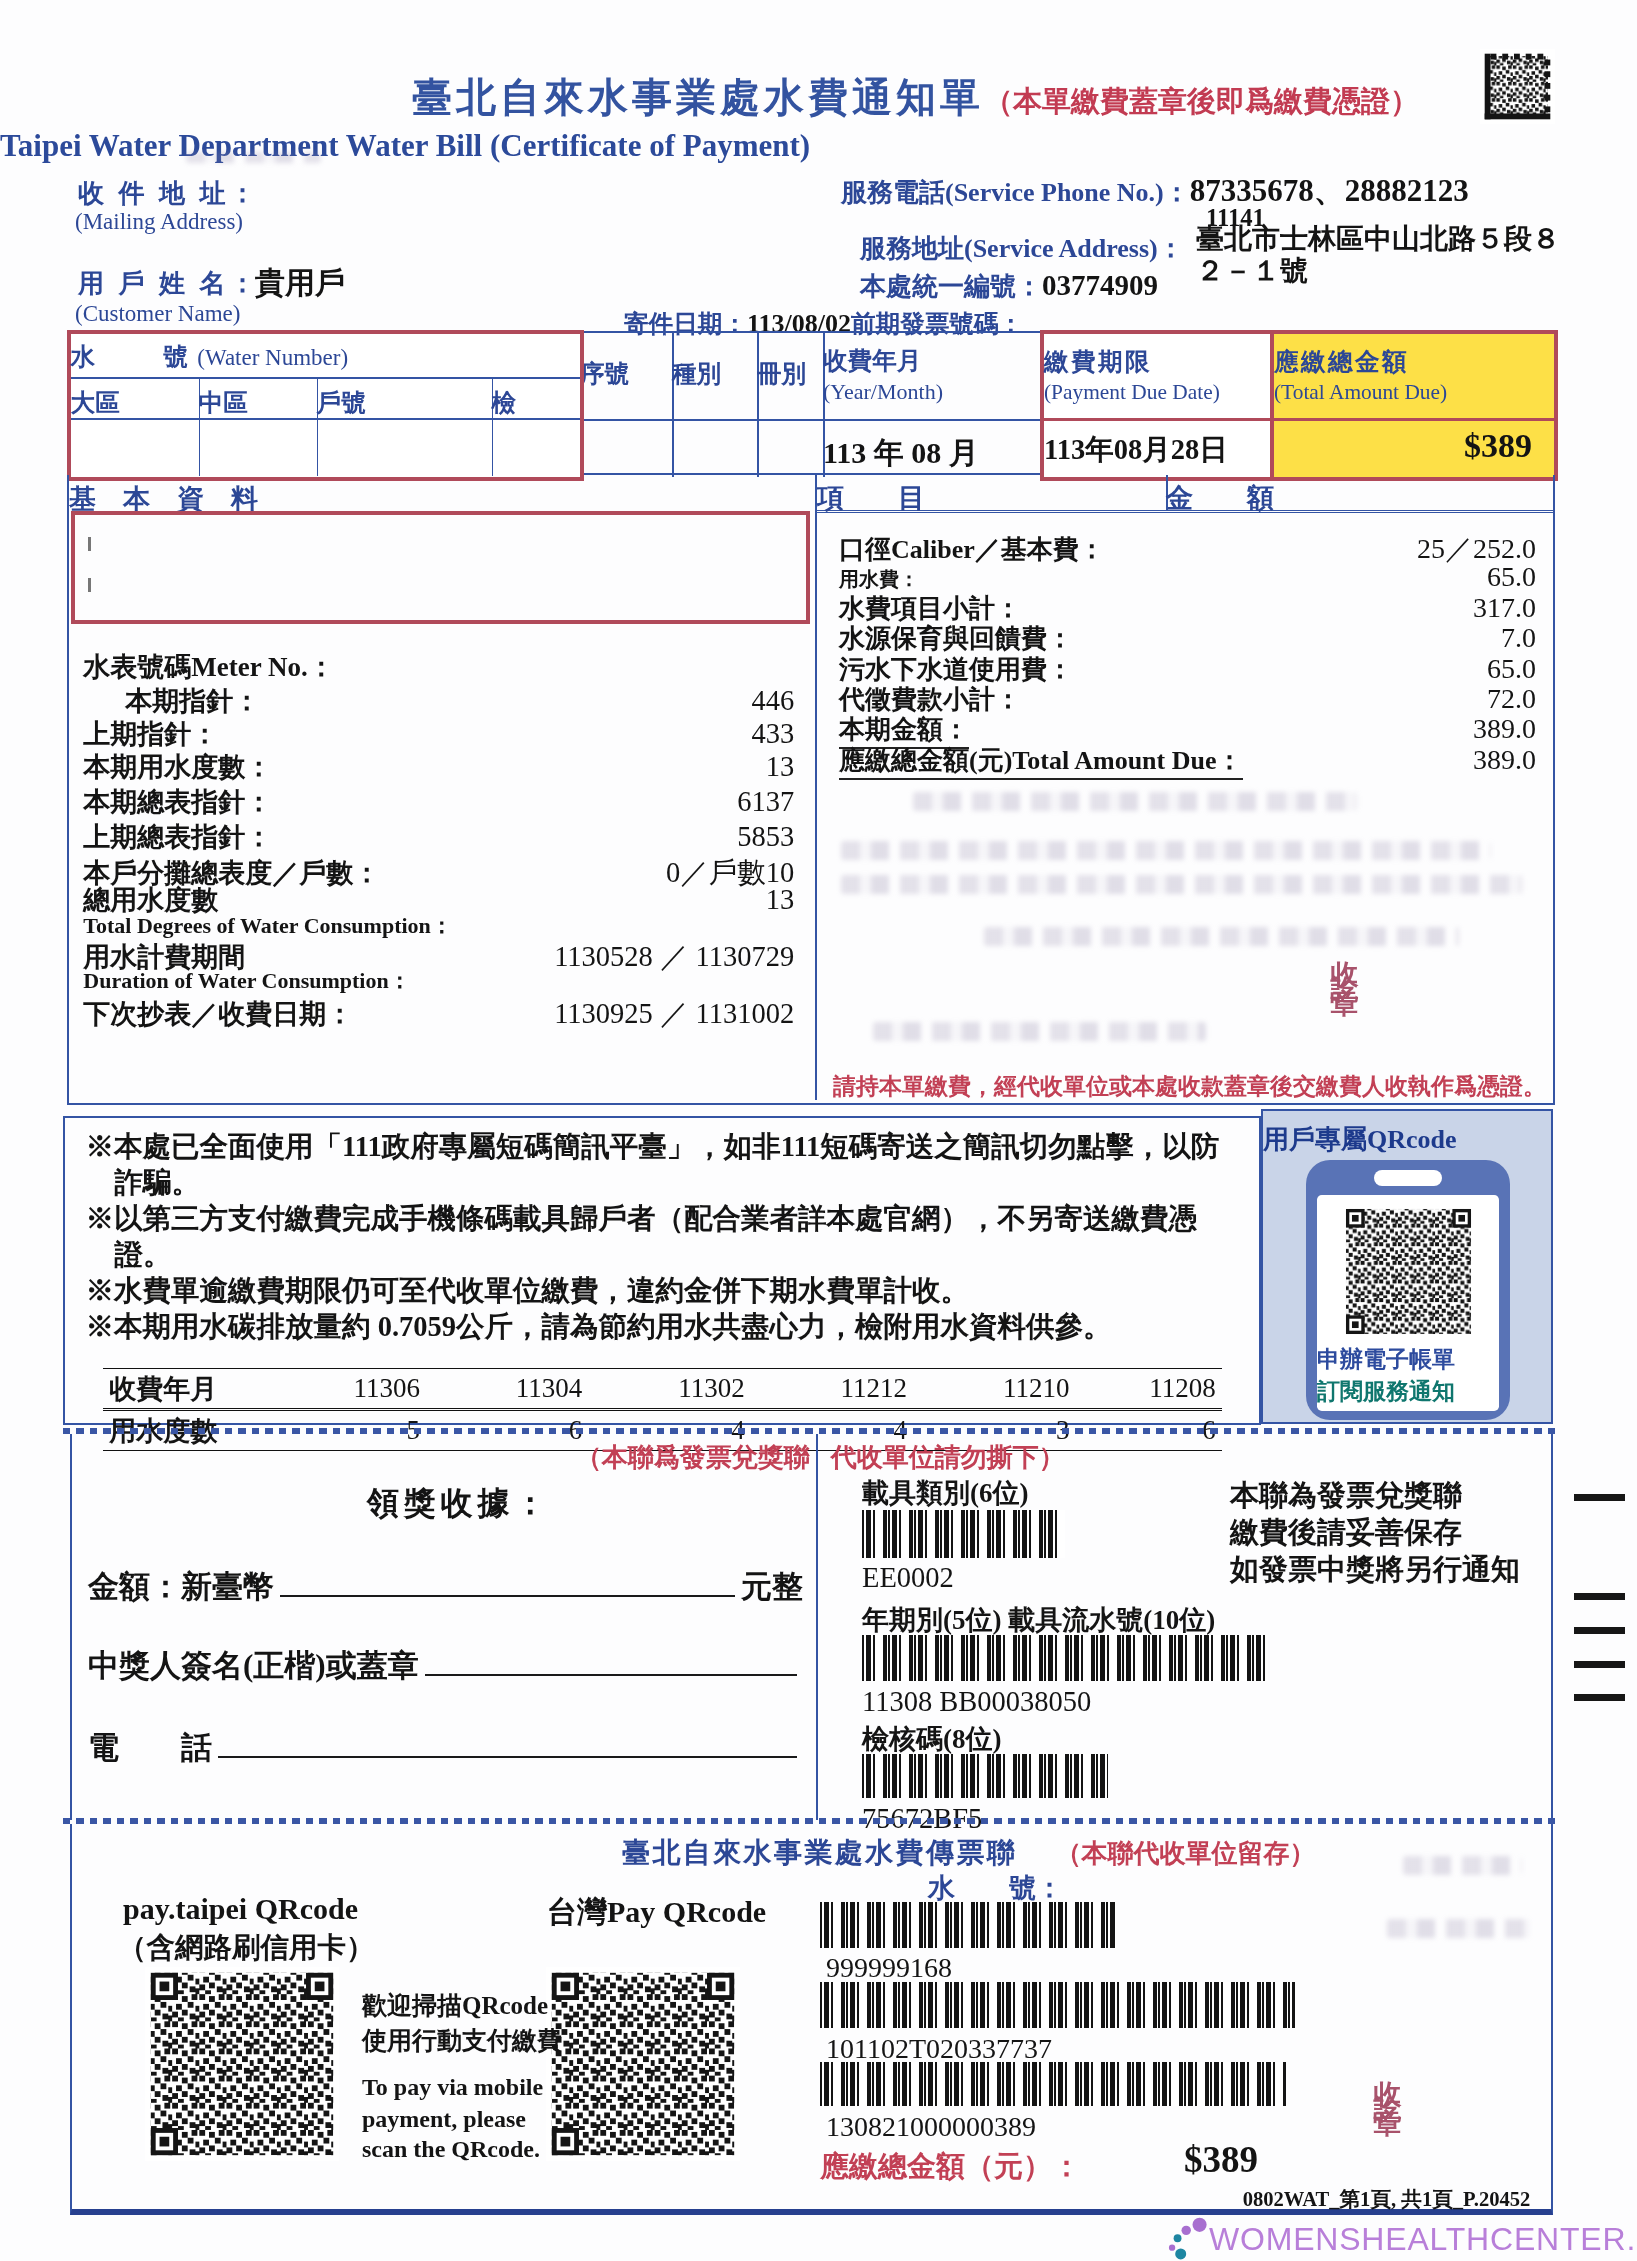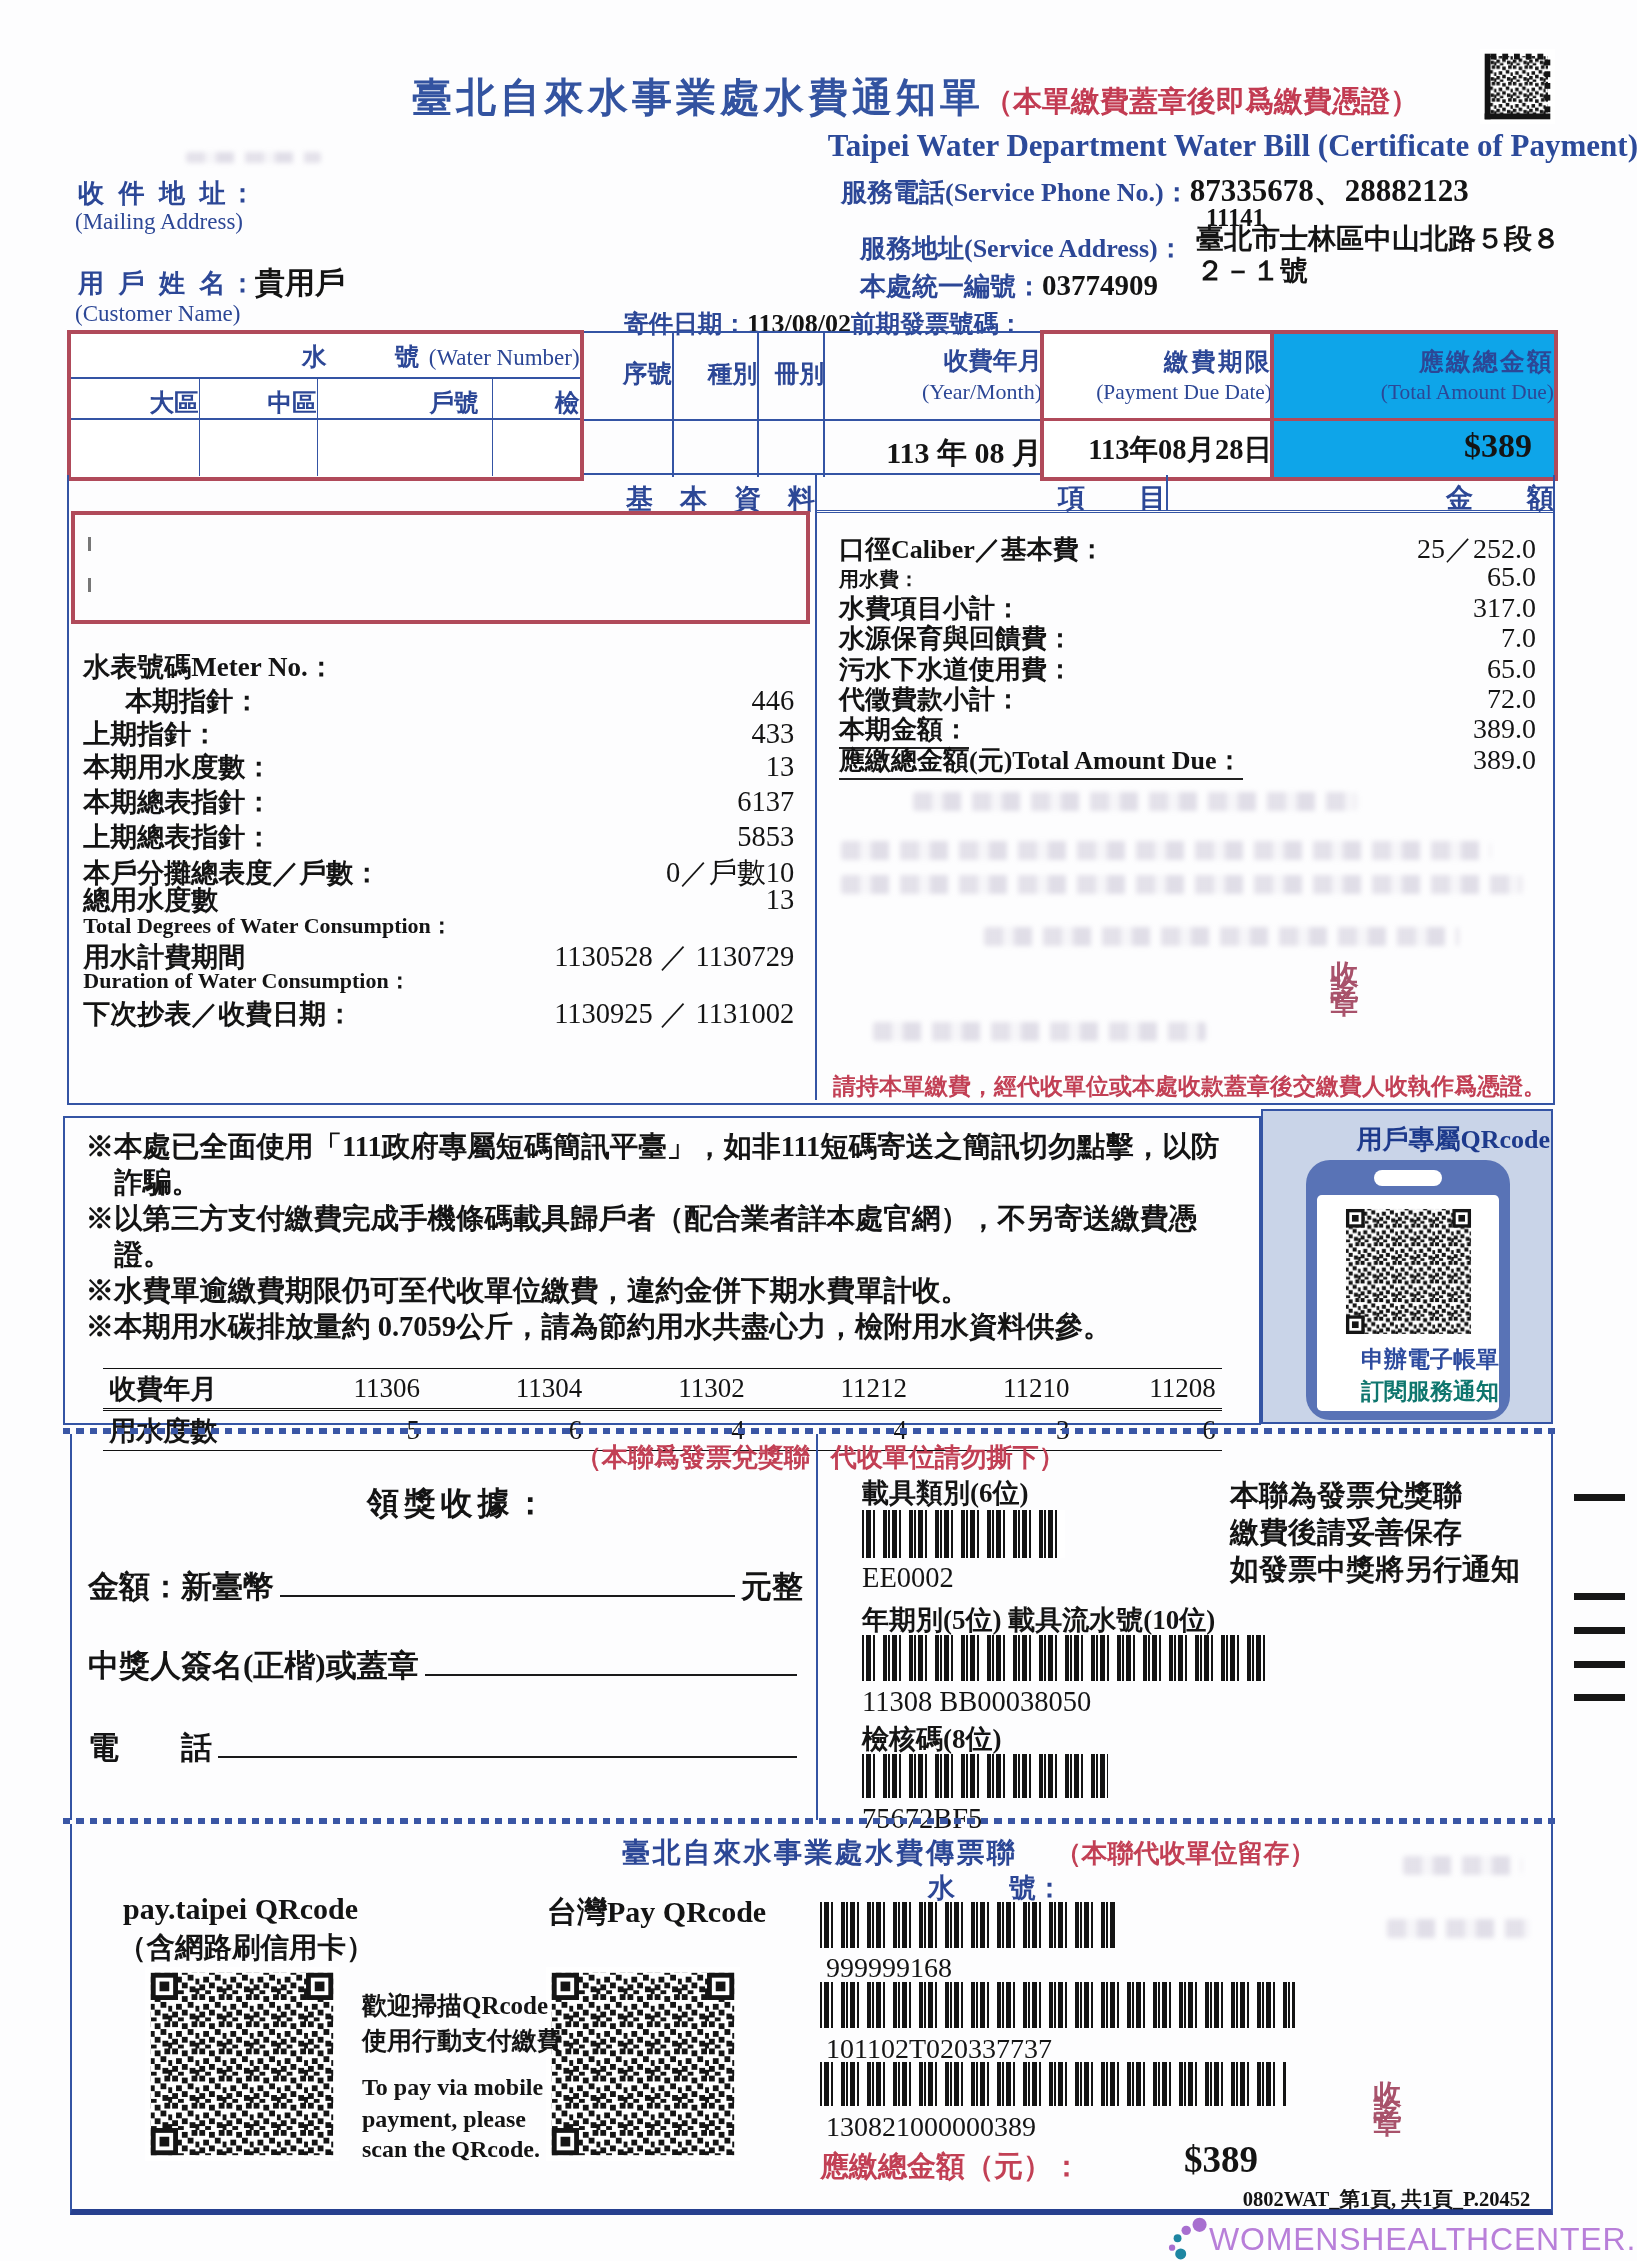--- a/index.html
+++ b/index.html
@@ -3,21 +3,21 @@
 <meta charset="utf-8">
 <style>
   html,body{margin:0;padding:0;background:#ffffff;}
   .page{position:relative;width:1638px;height:2261px;background:#fdfdfe;overflow:hidden;
         font-family:"Liberation Serif","DejaVu Serif",serif;color:#141414;}
   .abs{position:absolute;}
   .blue{color:#2c4796;}
   .red{color:#c24055;}
   .blk{color:#141414;}
   .nowrap{white-space:nowrap;}
-  .ctr{text-align:right;}
+  .ctr{text-align:left;}
   .vline{position:absolute;background:#3454a4;width:2.4px;}
   .hline{position:absolute;background:#3454a4;height:2.4px;}
   .redbox{position:absolute;border:4px solid #b04a5a;box-sizing:border-box;}
   .bc{background:repeating-linear-gradient(90deg,#141414 0 2.4px,#fff 2.4px 4px,#141414 4px 8.7px,#fff 8.7px 11px,#141414 11px 12.7px,#fff 12.7px 16.6px,#141414 16.6px 17.4px,#fff 17.4px 20.6px,#141414 20.6px 24.6px,#fff 24.6px 26px);}
   .ghost{position:absolute;height:19px;background:repeating-linear-gradient(90deg,rgba(140,130,165,.22) 0 19px,rgba(140,130,165,.06) 19px 30px,rgba(140,130,165,.25) 30px 48px,transparent 48px 59px);filter:blur(2.4px);border-radius:3.2px;}
   .dotline{position:absolute;height:5.5px;background:repeating-linear-gradient(90deg,#3a56a5 0 7.1px,transparent 7.1px 13.5px);}
   .stamp{writing-mode:vertical-rl;text-orientation:upright;letter-spacing:12.7px;color:#a8526b;font-weight:600;}
   .frow{display:flex;justify-content:space-between;align-items:baseline;position:absolute;}
   .fill{flex:1;border-bottom:2.4px solid #1a1a1a;margin:0 6.3px 4.8px 6.3px;height:1em;}
   .tearmark{position:absolute;left:1574px;width:51px;height:7.1px;background:#161616;}
@@ -130,21 +130,21 @@
       <div class="hline" style="left:0;top:84px;width:509px;"></div>
     </div>
 
     <div class="redbox" style="left:971px;top:-3.2px;width:236px;height:151px;background:#fff;">
       <div class="abs blue ctr" style="left:0;top:11px;width:228px;font-size:24.6px;font-weight:600;letter-spacing:2.4px;">繳費期限</div>
       <div class="abs blue ctr" style="left:0;top:46px;width:228px;font-size:21.4px;">(Payment Due Date)</div>
       <div class="abs" style="left:0;top:84px;width:228px;height:3.2px;background:#b04a5a;"></div>
       <div class="abs blk ctr" style="left:0;top:97px;width:228px;font-size:28.5px;font-weight:600;">113年08月28日</div>
     </div>
 
-    <div class="redbox" style="left:1201px;top:-3.2px;width:288px;height:151px;background:#0ea5e9;">
+    <div class="redbox" style="left:1201px;top:-3.2px;width:288px;height:151px;background:#fde047;">
       <div class="abs blue ctr" style="left:0;top:11px;width:280px;font-size:24.6px;font-weight:600;letter-spacing:2.4px;">應繳總金額</div>
       <div class="abs blue ctr" style="left:0;top:46px;width:280px;font-size:21.4px;">(Total Amount Due)</div>
       <div class="abs" style="left:0;top:84px;width:280px;height:3.2px;background:#b04a5a;"></div>
       <div class="abs blk" style="left:0;top:93px;width:258px;font-size:34px;font-weight:600;text-align:right;">$389</div>
     </div>
   </div>
 
   <div class="abs" style="left:67px;top:475px;width:1488px;height:630px;border-left:2.4px solid #3454a4;border-right:2.4px solid #3454a4;border-bottom:2.4px solid #3454a4;box-sizing:border-box;">
     <div class="vline" style="left:746px;top:0;height:625px;"></div>
 

